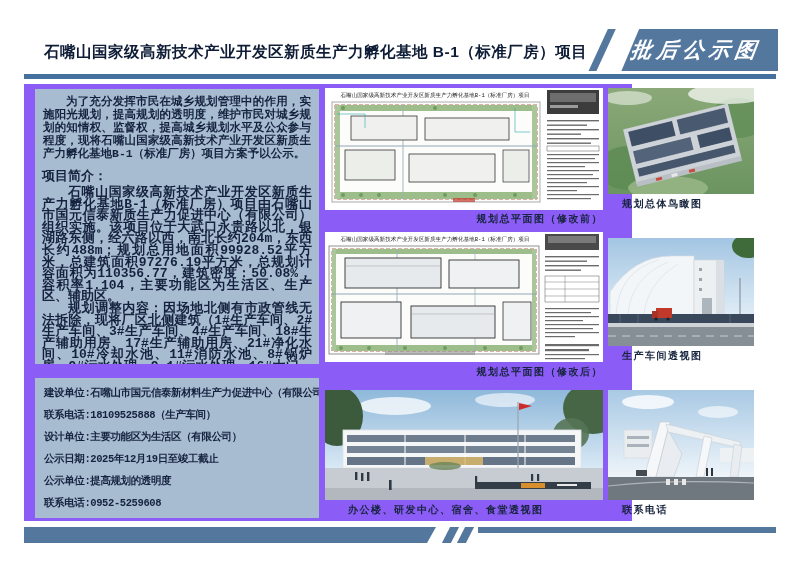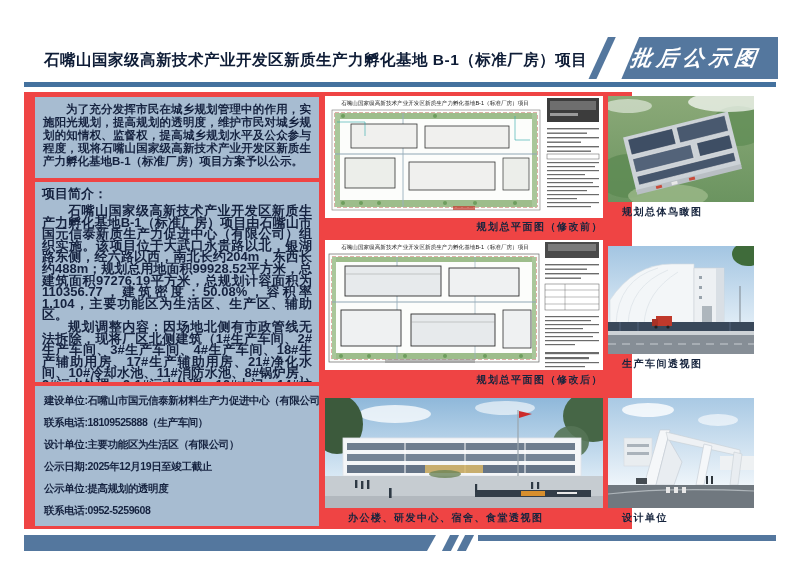--- a/index.html
+++ b/index.html
@@ -1,36 +1,36 @@
 <!DOCTYPE html>
 <html><head>
 <meta charset="utf-8">
 <style>
   html,body{margin:0;padding:0;}
   body{width:800px;height:565px;background:#ffffff;font-family:"Liberation Sans",sans-serif;position:relative;overflow:hidden;}
-  .page{position:absolute;inset:0;background:#ffffff;margin-top:8px;}
+  .page{position:absolute;inset:0;background:#ffffff;}
 
   
   .header-title{position:absolute;left:44px;top:42px;font-size:15.5px;font-weight:bold;color:#0e1c36;letter-spacing:0.5px;white-space:nowrap;}
   .banner{position:absolute;left:600px;top:29px;width:178px;height:42px;background:#54779e;
           clip-path:polygon(22% 0,100% 0,100% 100%,12% 100%);display:flex;align-items:center;justify-content:center;}
   .banner-text{font-style:italic;font-weight:bold;color:#ffffff;font-size:21px;letter-spacing:5px;
                transform:skewX(-8deg);font-family:"DejaVu Serif",serif;padding-left:14px;}
   .banner-stripe{position:absolute;left:585px;top:29px;width:44px;height:42px;background:#54779e;
                clip-path:polygon(52% 0,70% 0,26% 100%,8% 100%);}
   .header-rule{position:absolute;left:24px;top:74px;width:752px;height:5px;background:#44719e;}
 
   
-  .content{position:absolute;left:24px;top:84px;width:608px;height:437px;background:#ef4444;}
+  .content{position:absolute;left:24px;top:84px;width:608px;height:437px;background:#8b5cf6;font-family:Liberation Mono, monospace;}
 
   
   .panel{position:absolute;background:#a7bcd1;color:#15223f;box-sizing:border-box;overflow:hidden;}
   .panel-intro{left:11px;top:5px;width:284px;height:81px;padding:6px 8px;font-size:11.5px;line-height:13px;font-weight:600;}
   .panel-intro p{margin:0;text-indent:2em;text-align:justify;}
-  .panel-brief{left:11px;top:90px;width:284px;height:200px;padding:2px 7px;}
+  .panel-brief{left:11px;top:80px;width:284px;height:200px;padding:2px 7px;}
   .brief-heading{font-size:13px;font-weight:bold;margin:1px 0 2px 0;}
   .panel-brief p{margin:0;font-size:13px;line-height:11.6px;text-indent:2em;text-align:justify;font-weight:600;}
   .panel-info{left:11px;top:294px;width:284px;height:140px;padding:4px 9px;display:flex;flex-direction:column;justify-content:space-around;}
   .info-row{font-size:10.5px;font-weight:bold;white-space:nowrap;letter-spacing:-0.4px;}
 
   
   .fig{position:absolute;background:#ffffff;overflow:hidden;}
   .fig svg{display:block;width:100%;height:100%;}
   .caption{position:absolute;font-size:10px;font-weight:bold;color:#16243d;letter-spacing:1.5px;white-space:nowrap;}
   .caption.center{text-align:right;}
@@ -337,21 +337,21 @@
         <rect x="58" y="89" width="4" height="6" fill="#e8e8e8"></rect>
           <rect x="66" y="89" width="4" height="6" fill="#e8e8e8"></rect>
         <rect x="74" y="89" width="4" height="6" fill="#e8e8e8"></rect>
         <rect x="28" y="80" width="11" height="6" fill="#454c52"></rect>
         <g fill="#2e353b">
           <rect x="98" y="78" width="2" height="8"></rect>
             <rect x="103" y="78" width="2" height="8"></rect>
         </g>
       </svg>
     </div>
-    <div class="caption cap-gate">设计单位</div>
+    <div class="caption cap-gate">联系电话</div>
 
   </div>
 
   <div class="footer-thick"></div>
   <div class="footer-stripe fs1"></div>
   <div class="footer-stripe fs2"></div>
   <div class="footer-thin"></div>
 
 </div>
 

